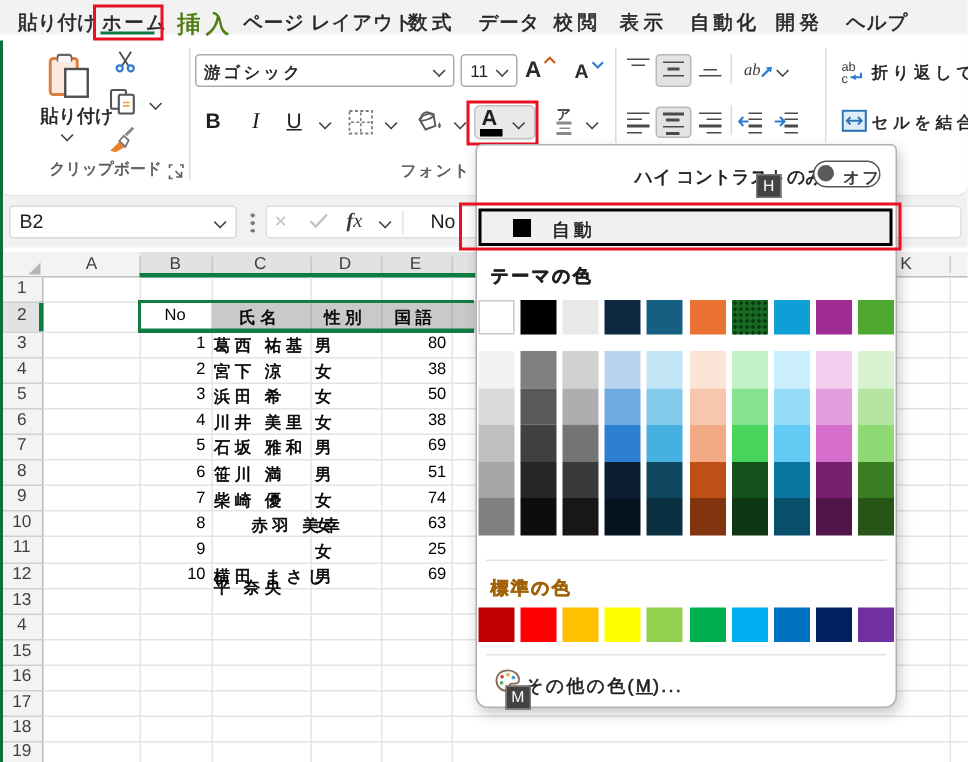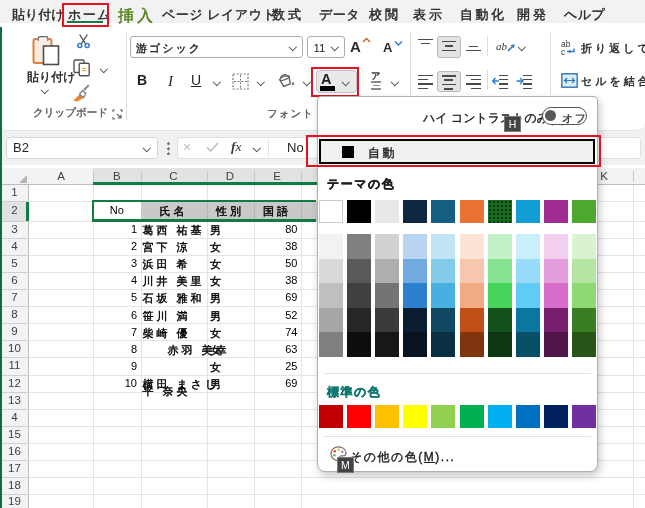--- a/index.html
+++ b/index.html
@@ -283,21 +283,21 @@
 <div class="a j k" style="left:142.5px;top:274.29999999999995px;font-size:11px;color:#000;white-space:nowrap;">川井 美里</div>
 <div class="a j k" style="left:210px;top:274.29999999999995px;font-size:11px;color:#000;white-space:nowrap;">女</div>
 <div class="a" style="left:251px;top:274.29999999999995px;font-size:11px;color:#000;white-space:nowrap;width:46.5px;text-align:right">38</div>
 <div class="a" style="left:105px;top:291.4px;font-size:11px;color:#000;white-space:nowrap;width:32px;text-align:right">5</div>
 <div class="a j k" style="left:142.5px;top:291.4px;font-size:11px;color:#000;white-space:nowrap;">石坂 雅和</div>
 <div class="a j k" style="left:210px;top:291.4px;font-size:11px;color:#000;white-space:nowrap;">男</div>
 <div class="a" style="left:251px;top:291.4px;font-size:11px;color:#000;white-space:nowrap;width:46.5px;text-align:right">69</div>
 <div class="a" style="left:105px;top:308.5px;font-size:11px;color:#000;white-space:nowrap;width:32px;text-align:right">6</div>
 <div class="a j k" style="left:142.5px;top:308.5px;font-size:11px;color:#000;white-space:nowrap;">笹川 満</div>
 <div class="a j k" style="left:210px;top:308.5px;font-size:11px;color:#000;white-space:nowrap;">男</div>
-<div class="a" style="left:251px;top:308.5px;font-size:11px;color:#000;white-space:nowrap;width:46.5px;text-align:right">52</div>
+<div class="a" style="left:251px;top:308.5px;font-size:11px;color:#000;white-space:nowrap;width:46.5px;text-align:right">51</div>
 <div class="a" style="left:105px;top:325.59999999999997px;font-size:11px;color:#000;white-space:nowrap;width:32px;text-align:right">7</div>
 <div class="a j k" style="left:142.5px;top:325.59999999999997px;font-size:11px;color:#000;white-space:nowrap;">柴崎 優</div>
 <div class="a j k" style="left:210px;top:325.59999999999997px;font-size:11px;color:#000;white-space:nowrap;">女</div>
 <div class="a" style="left:251px;top:325.59999999999997px;font-size:11px;color:#000;white-space:nowrap;width:46.5px;text-align:right">74</div>
 <div class="a" style="left:105px;top:342.7px;font-size:11px;color:#000;white-space:nowrap;width:32px;text-align:right">8</div>
 <div class="a j k" style="left:142.5px;top:342.7px;font-size:11px;color:#000;white-space:nowrap;margin-left:25px;">赤羽 美幸</div>
 <div class="a j k" style="left:210px;top:342.7px;font-size:11px;color:#000;white-space:nowrap;">女</div>
 <div class="a" style="left:251px;top:342.7px;font-size:11px;color:#000;white-space:nowrap;width:46.5px;text-align:right">63</div>
 <div class="a" style="left:105px;top:359.79999999999995px;font-size:11px;color:#000;white-space:nowrap;width:32px;text-align:right">9</div>
 <div class="a j k" style="left:142.5px;top:359.79999999999995px;font-size:11px;color:#000;white-space:nowrap;margin-top:24px;">平 奈央</div>
@@ -373,21 +373,21 @@
 <div class="a" style="left:347.1px;top:332.3px;width:24px;height:24.5px;background:#0D0D0D;"></div>
 <div class="a" style="left:375.2px;top:332.3px;width:24px;height:24.5px;background:#171717;"></div>
 <div class="a" style="left:403.3px;top:332.3px;width:24px;height:24.5px;background:#071420;"></div>
 <div class="a" style="left:431.4px;top:332.3px;width:24px;height:24.5px;background:#0B3041;"></div>
 <div class="a" style="left:459.5px;top:332.3px;width:24px;height:24.5px;background:#80350E;"></div>
 <div class="a" style="left:487.6px;top:332.3px;width:24px;height:24.5px;background:#0D3612;"></div>
 <div class="a" style="left:515.7px;top:332.3px;width:24px;height:24.5px;background:#084F6A;"></div>
 <div class="a" style="left:543.8px;top:332.3px;width:24px;height:24.5px;background:#501649;"></div>
 <div class="a" style="left:571.9px;top:332.3px;width:24px;height:24.5px;background:#275417;"></div>
 <div class="a" style="left:323.5px;top:373px;width:267px;height:1px;background:#e3e3e3"></div>
-<div class="a k" style="left:327px;top:383.5px;font-size:12px;color:#0f766e;white-space:nowrap;font-weight:bold;letter-spacing:1.5px">標準の色</div>
+<div class="a k" style="left:327px;top:383.5px;font-size:12px;color:#a16207;white-space:nowrap;font-weight:bold;letter-spacing:1.5px">標準の色</div>
 <div class="a" style="left:319.0px;top:404.5px;width:24px;height:23px;background:#C00000;"></div>
 <div class="a" style="left:347.1px;top:404.5px;width:24px;height:23px;background:#FF0000;"></div>
 <div class="a" style="left:375.2px;top:404.5px;width:24px;height:23px;background:#FFC000;"></div>
 <div class="a" style="left:403.3px;top:404.5px;width:24px;height:23px;background:#FFFF00;"></div>
 <div class="a" style="left:431.4px;top:404.5px;width:24px;height:23px;background:#92D050;"></div>
 <div class="a" style="left:459.5px;top:404.5px;width:24px;height:23px;background:#00B050;"></div>
 <div class="a" style="left:487.6px;top:404.5px;width:24px;height:23px;background:#00B0F0;"></div>
 <div class="a" style="left:515.7px;top:404.5px;width:24px;height:23px;background:#0070C0;"></div>
 <div class="a" style="left:543.8px;top:404.5px;width:24px;height:23px;background:#002060;"></div>
 <div class="a" style="left:571.9px;top:404.5px;width:24px;height:23px;background:#7030A0;"></div>

